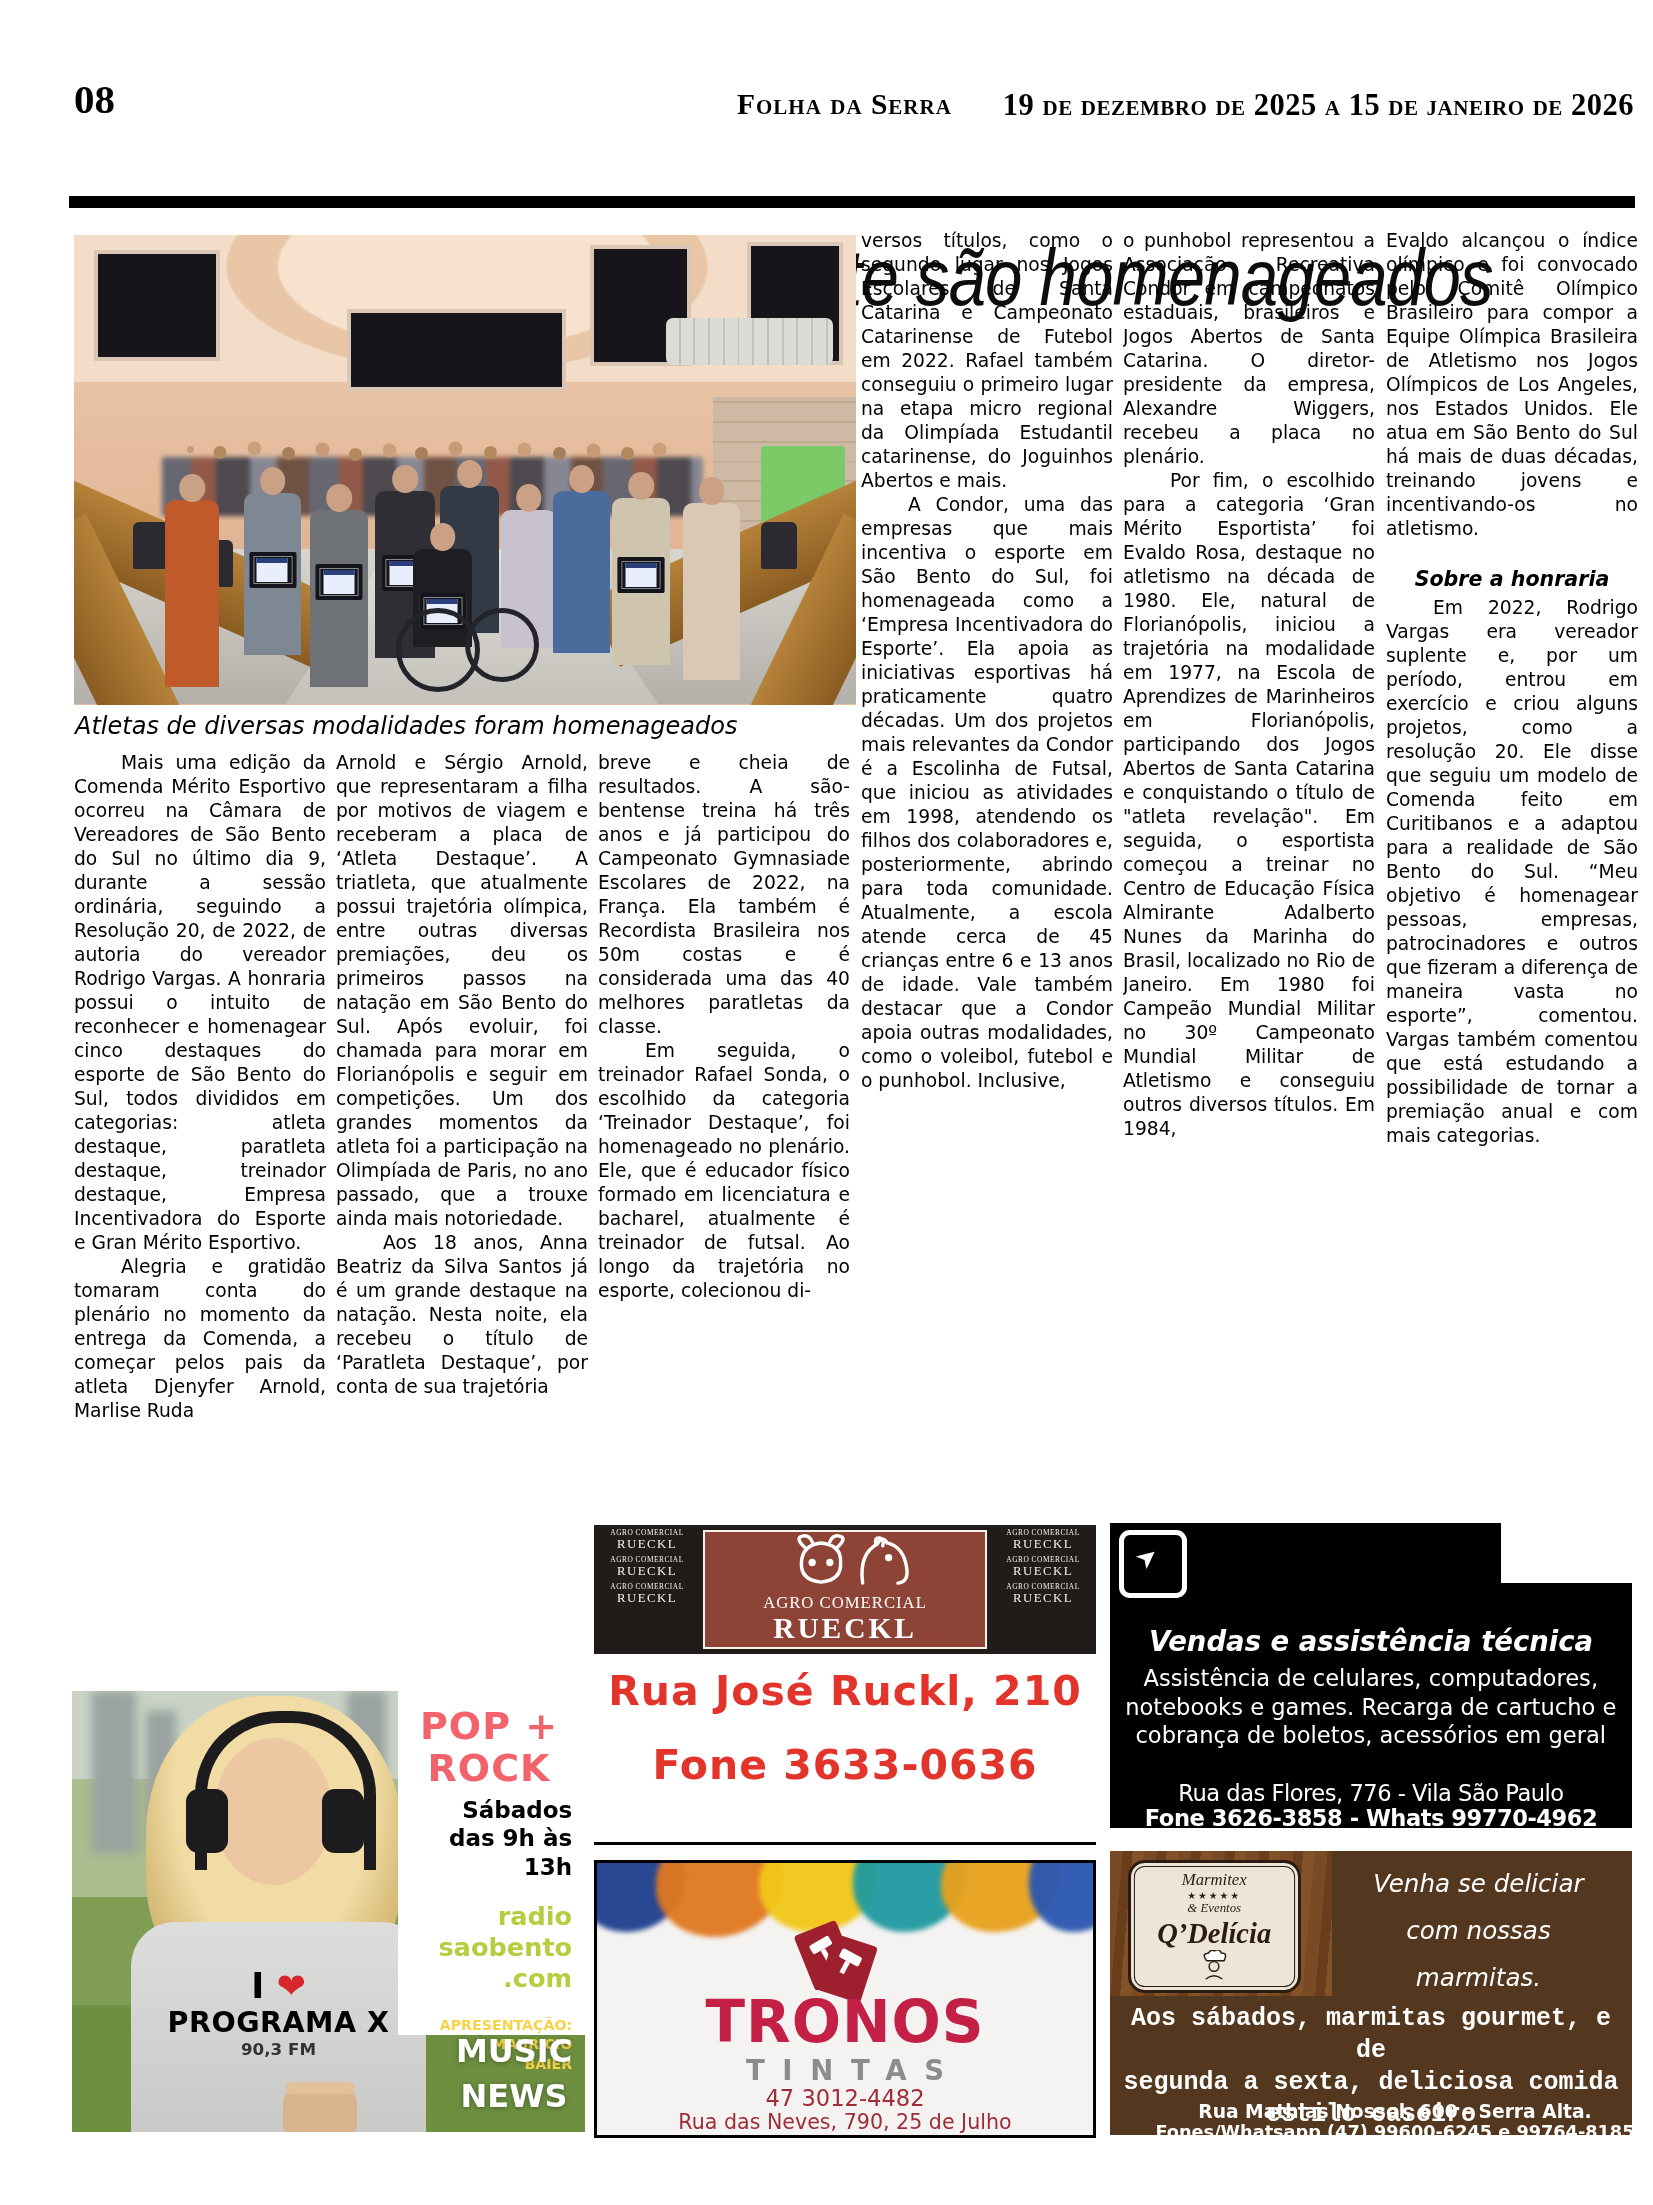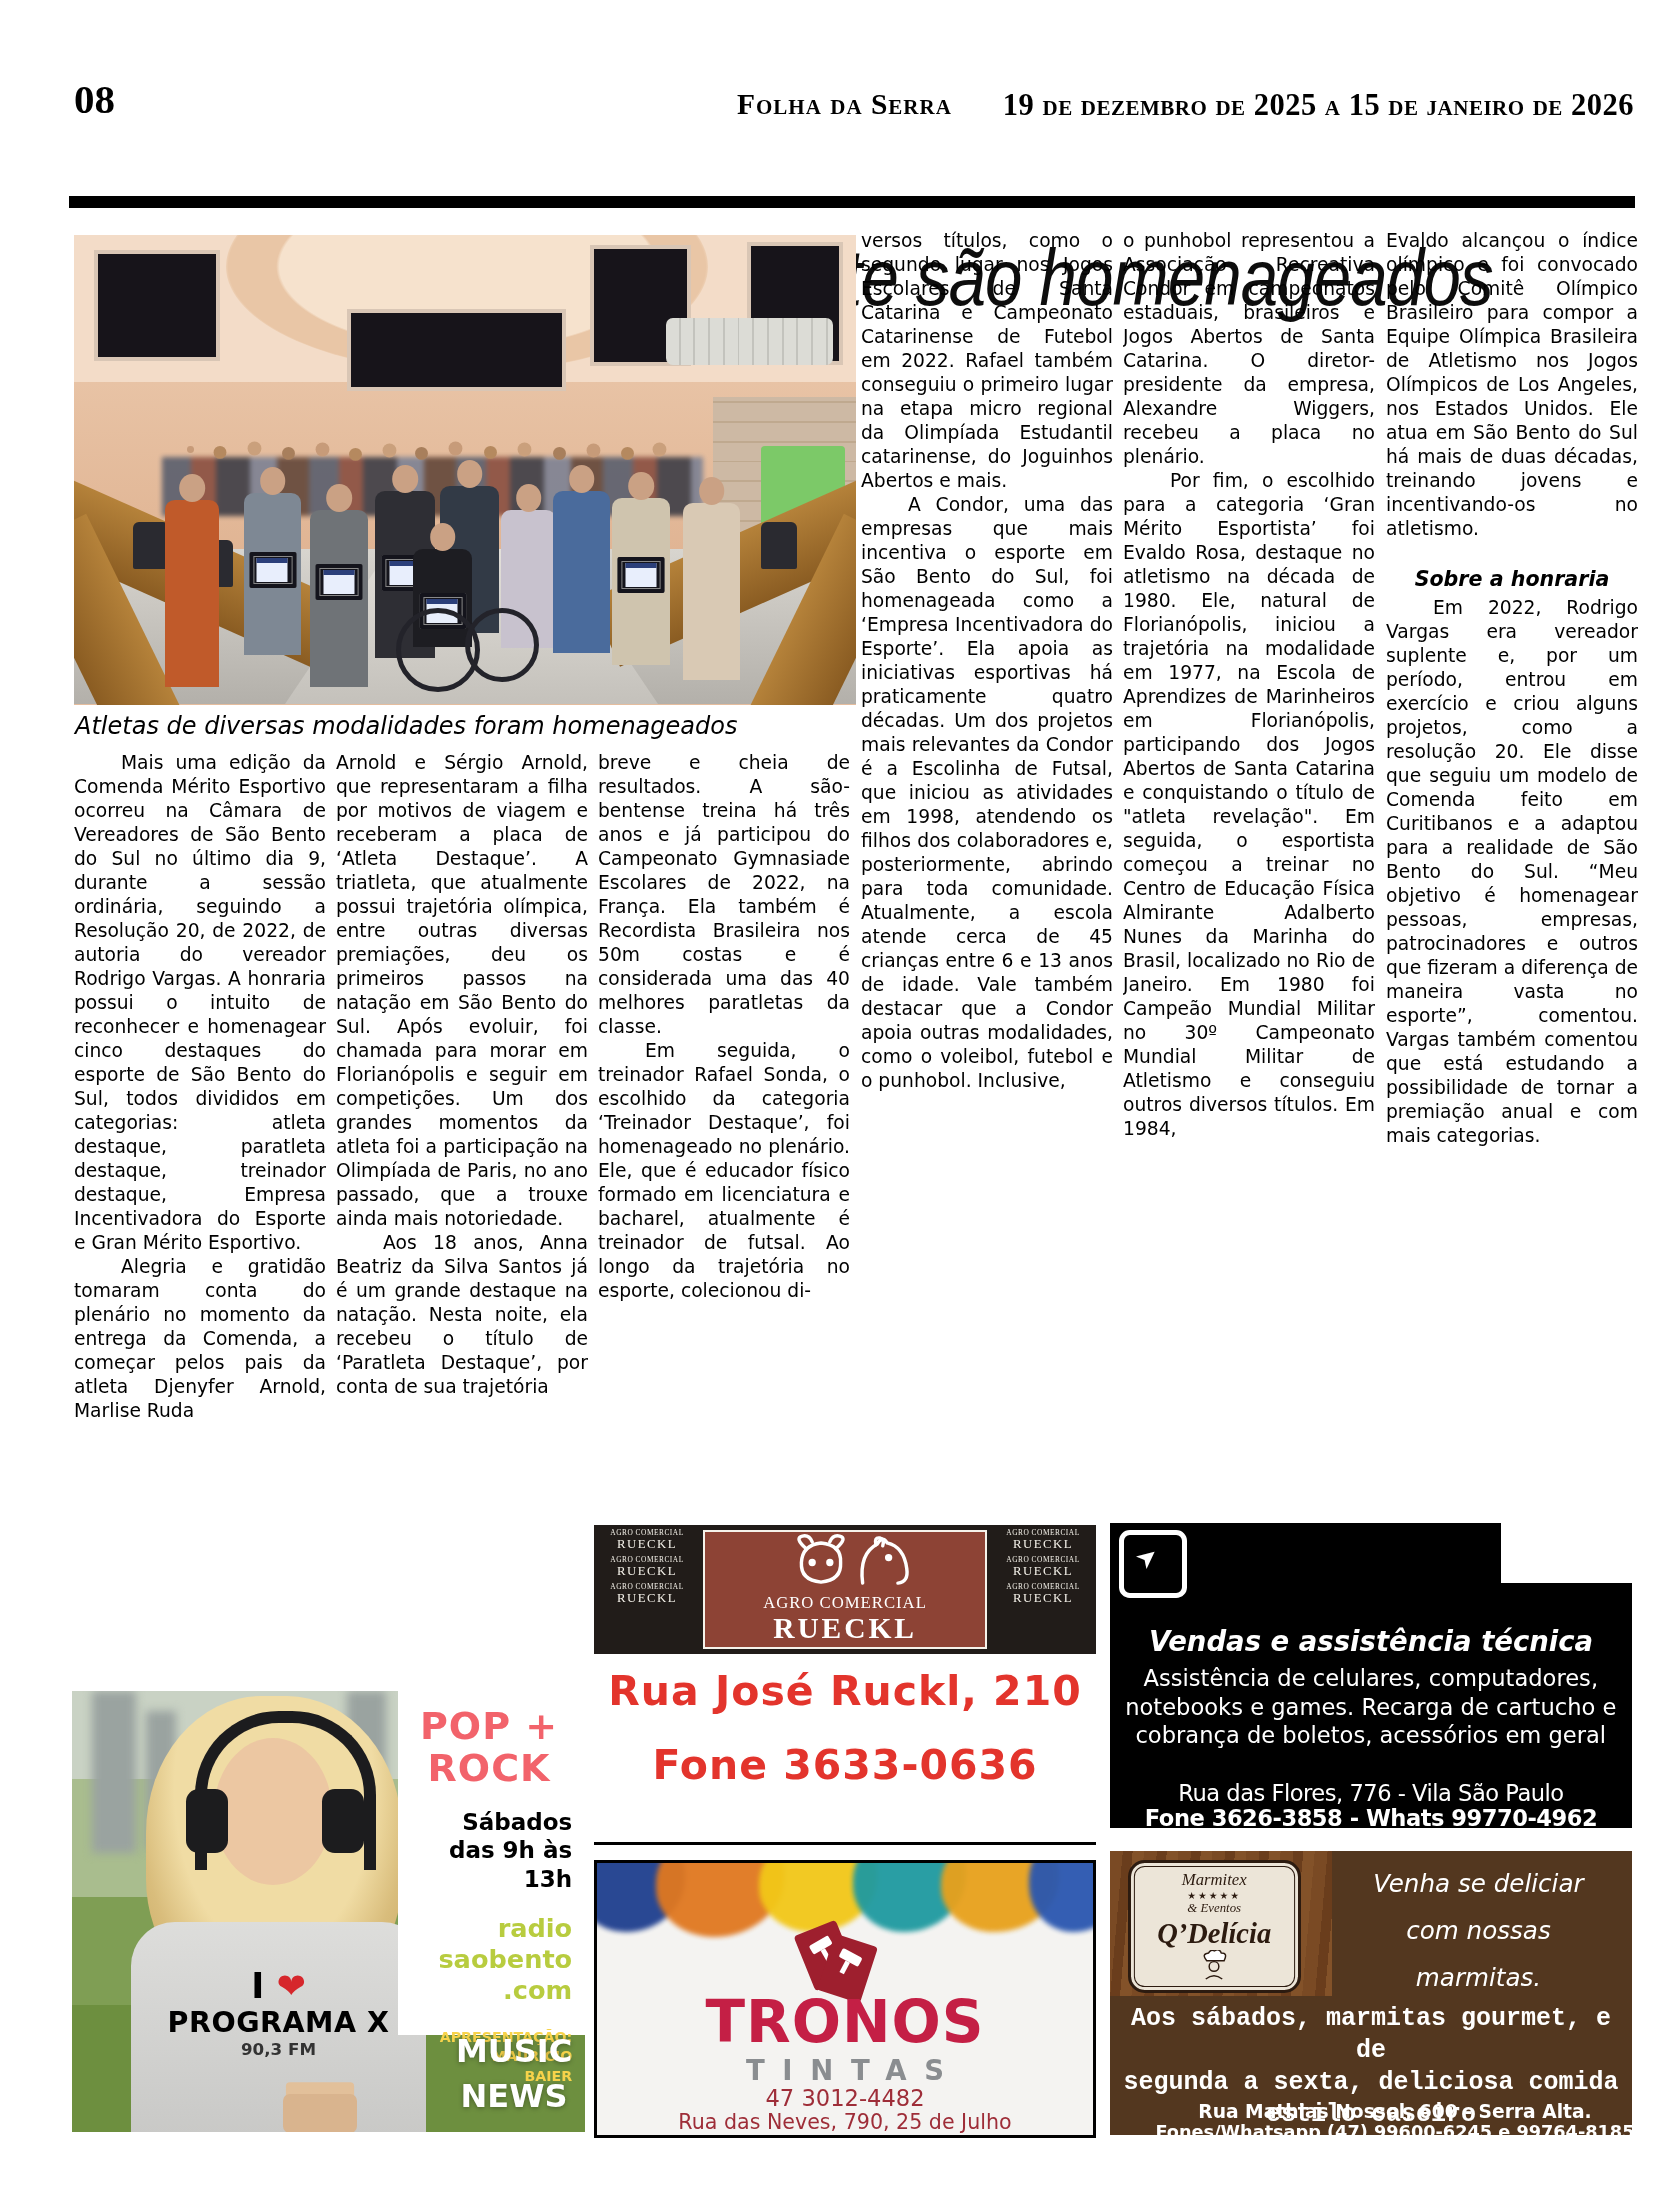--- a/index.html
+++ b/index.html
@@ -85,21 +85,21 @@
   .r-shirt{position:absolute;left:59px;top:231px;width:295px;height:211px;border-radius:44px 44px 0 0;
            background:linear-gradient(#dddddb,#c9c9c7);}
   .r-shirt .t1{margin-top:44px;font-size:35px;font-weight:bold;text-align:center;}
   .r-shirt .t1 .hrt{color:#d6272c;}
   .r-shirt .t2{font-size:28.5px;font-weight:bold;text-align:center;letter-spacing:0.5px;}
   .r-shirt .t3{font-size:16.7px;font-weight:bold;text-align:center;color:#333;}
   .r-phone{position:absolute;left:211px;top:403px;width:74px;height:39px;background:#d9b48e;border-radius:6.9px;
            box-shadow:0 -14.7px 0 -2.9px #e2c09a;}
   .r-panel{position:absolute;right:0;top:0;width:187px;height:344px;background:#fff;padding:13.8px 12.8px 0 7.9px;box-sizing:border-box;}
   .r-pop{font-size:38px;font-weight:bold;color:#f2636b;text-align:center;line-height:42px;letter-spacing:1px;}
-  .r-sab{margin-top:19px;font-size:23px;font-weight:bold;text-align:right;line-height:28.5px;}
+  .r-sab{margin-top:7px;font-size:23px;font-weight:bold;text-align:right;line-height:28.5px;}
   .r-site{margin-top:19.7px;font-size:25.6px;font-weight:bold;color:#b8cc3f;text-align:right;line-height:31px;}
   .r-pres{margin-top:21.6px;font-size:14.2px;font-weight:bold;color:#f7d34a;text-align:right;line-height:19.7px;}
   .r-music{position:absolute;right:12.8px;bottom:12.8px;font-size:32px;font-weight:bold;color:#fff;
            text-align:center;line-height:45px;text-shadow:0 1px 4.9px rgba(0,0,0,.35);}
 
   
   .ad-rueckl{position:absolute;left:594px;top:1525px;width:502px;height:320px;background:#fff;
              border-bottom:3.9px solid #000;box-sizing:border-box;}
   .rk-top{position:absolute;left:0;top:0;width:100%;height:129px;background:#211c19;display:flex;}
   .rk-side{width:106px;display:flex;flex-direction:column;align-items:center;overflow:hidden;color:#f5f2ea;}

